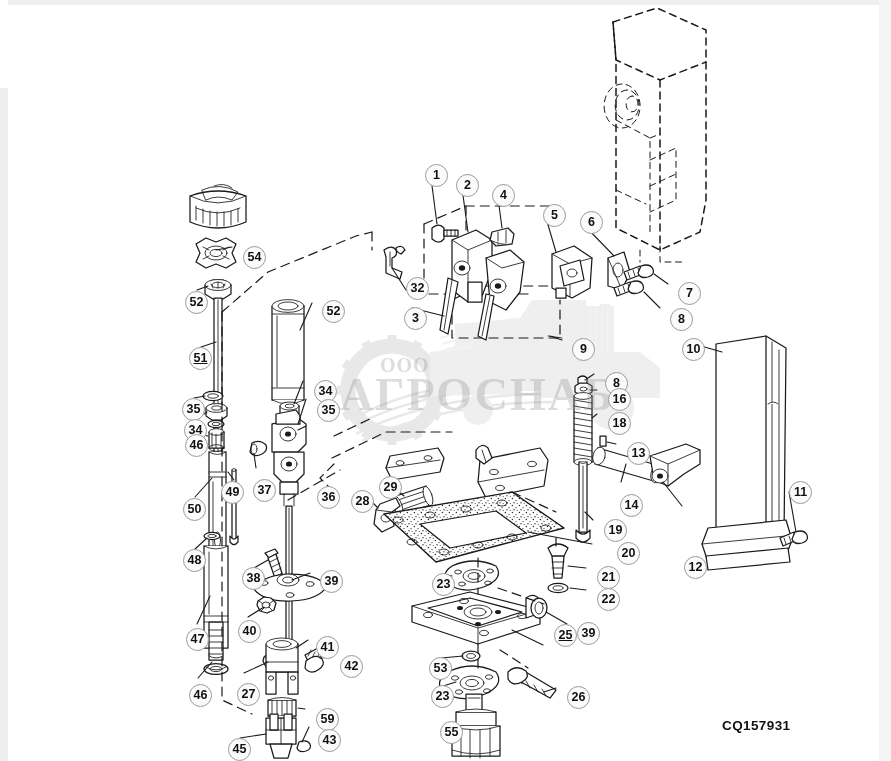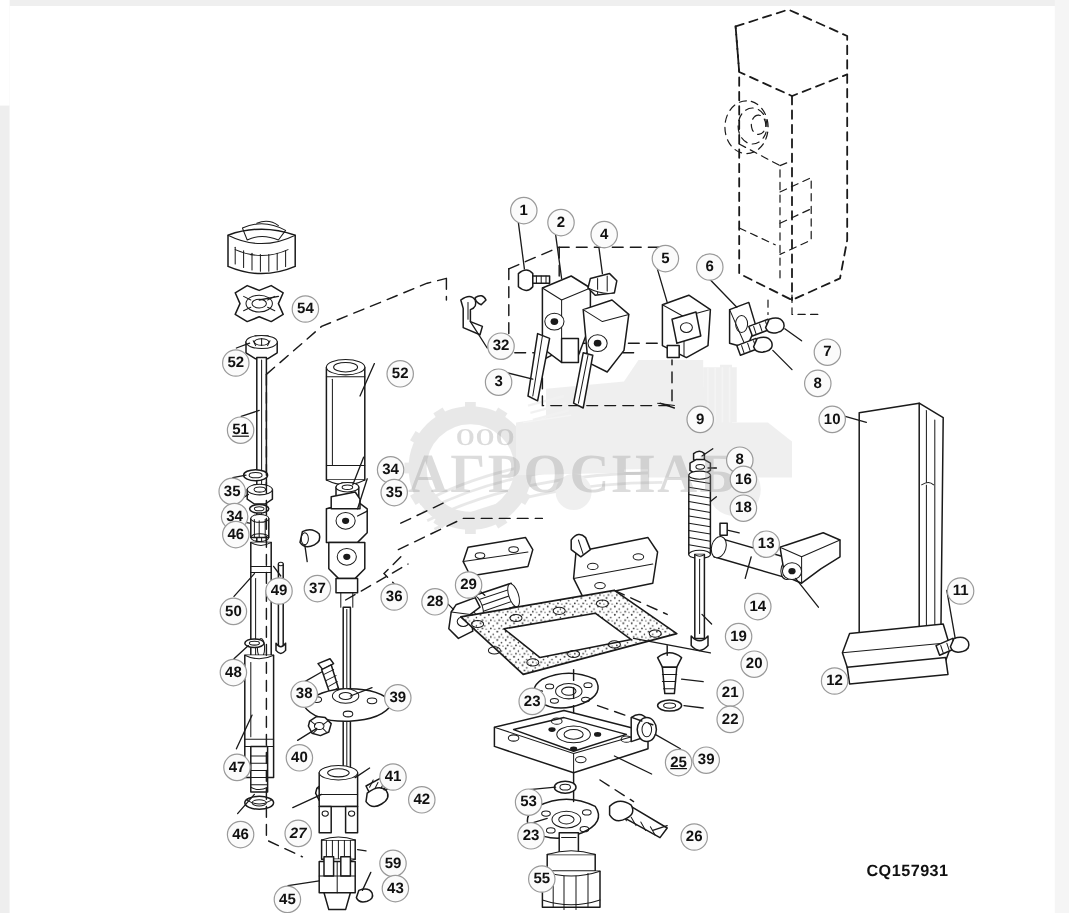--- a/index.html
+++ b/index.html
@@ -805,21 +805,21 @@
       <div class="cal" style="left: 317px; top: 448px; margin-top: 38px;">36</div>
       <div class="cal" style="left: 253px; top: 479px;">37</div>
       <div class="cal" style="left: 221px; top: 481px;">49</div>
       <div class="cal" style="left: 183px; top: 498px;">50</div>
       <div class="cal" style="left: 183px; top: 549px;">48</div>
       <div class="cal" style="left: 242px; top: 567px;">38</div>
       <div class="cal" style="left: 320px; top: 570px;">39</div>
       <div class="cal" style="left: 238px; top: 620px;">40</div>
       <div class="cal" style="left: 186px; top: 628px;">47</div>
       <div class="cal" style="left: 189px; top: 684px;">46</div>
-      <div class="cal" style="left: 237px; top: 683px; font-style: italic;">27</div>
+      <div class="cal" style="left: 237px; top: 683px;">27</div>
       <div class="cal" style="left: 316px; top: 636px;">41</div>
       <div class="cal" style="left: 340px; top: 655px;">42</div>
       <div class="cal" style="left: 316px; top: 708px;">59</div>
       <div class="cal" style="left: 318px; top: 729px;">43</div>
       <div class="cal" style="left: 228px; top: 738px;">45</div>
     </div>
 
   <div id="partno">CQ157931</div>
 </div>
 

